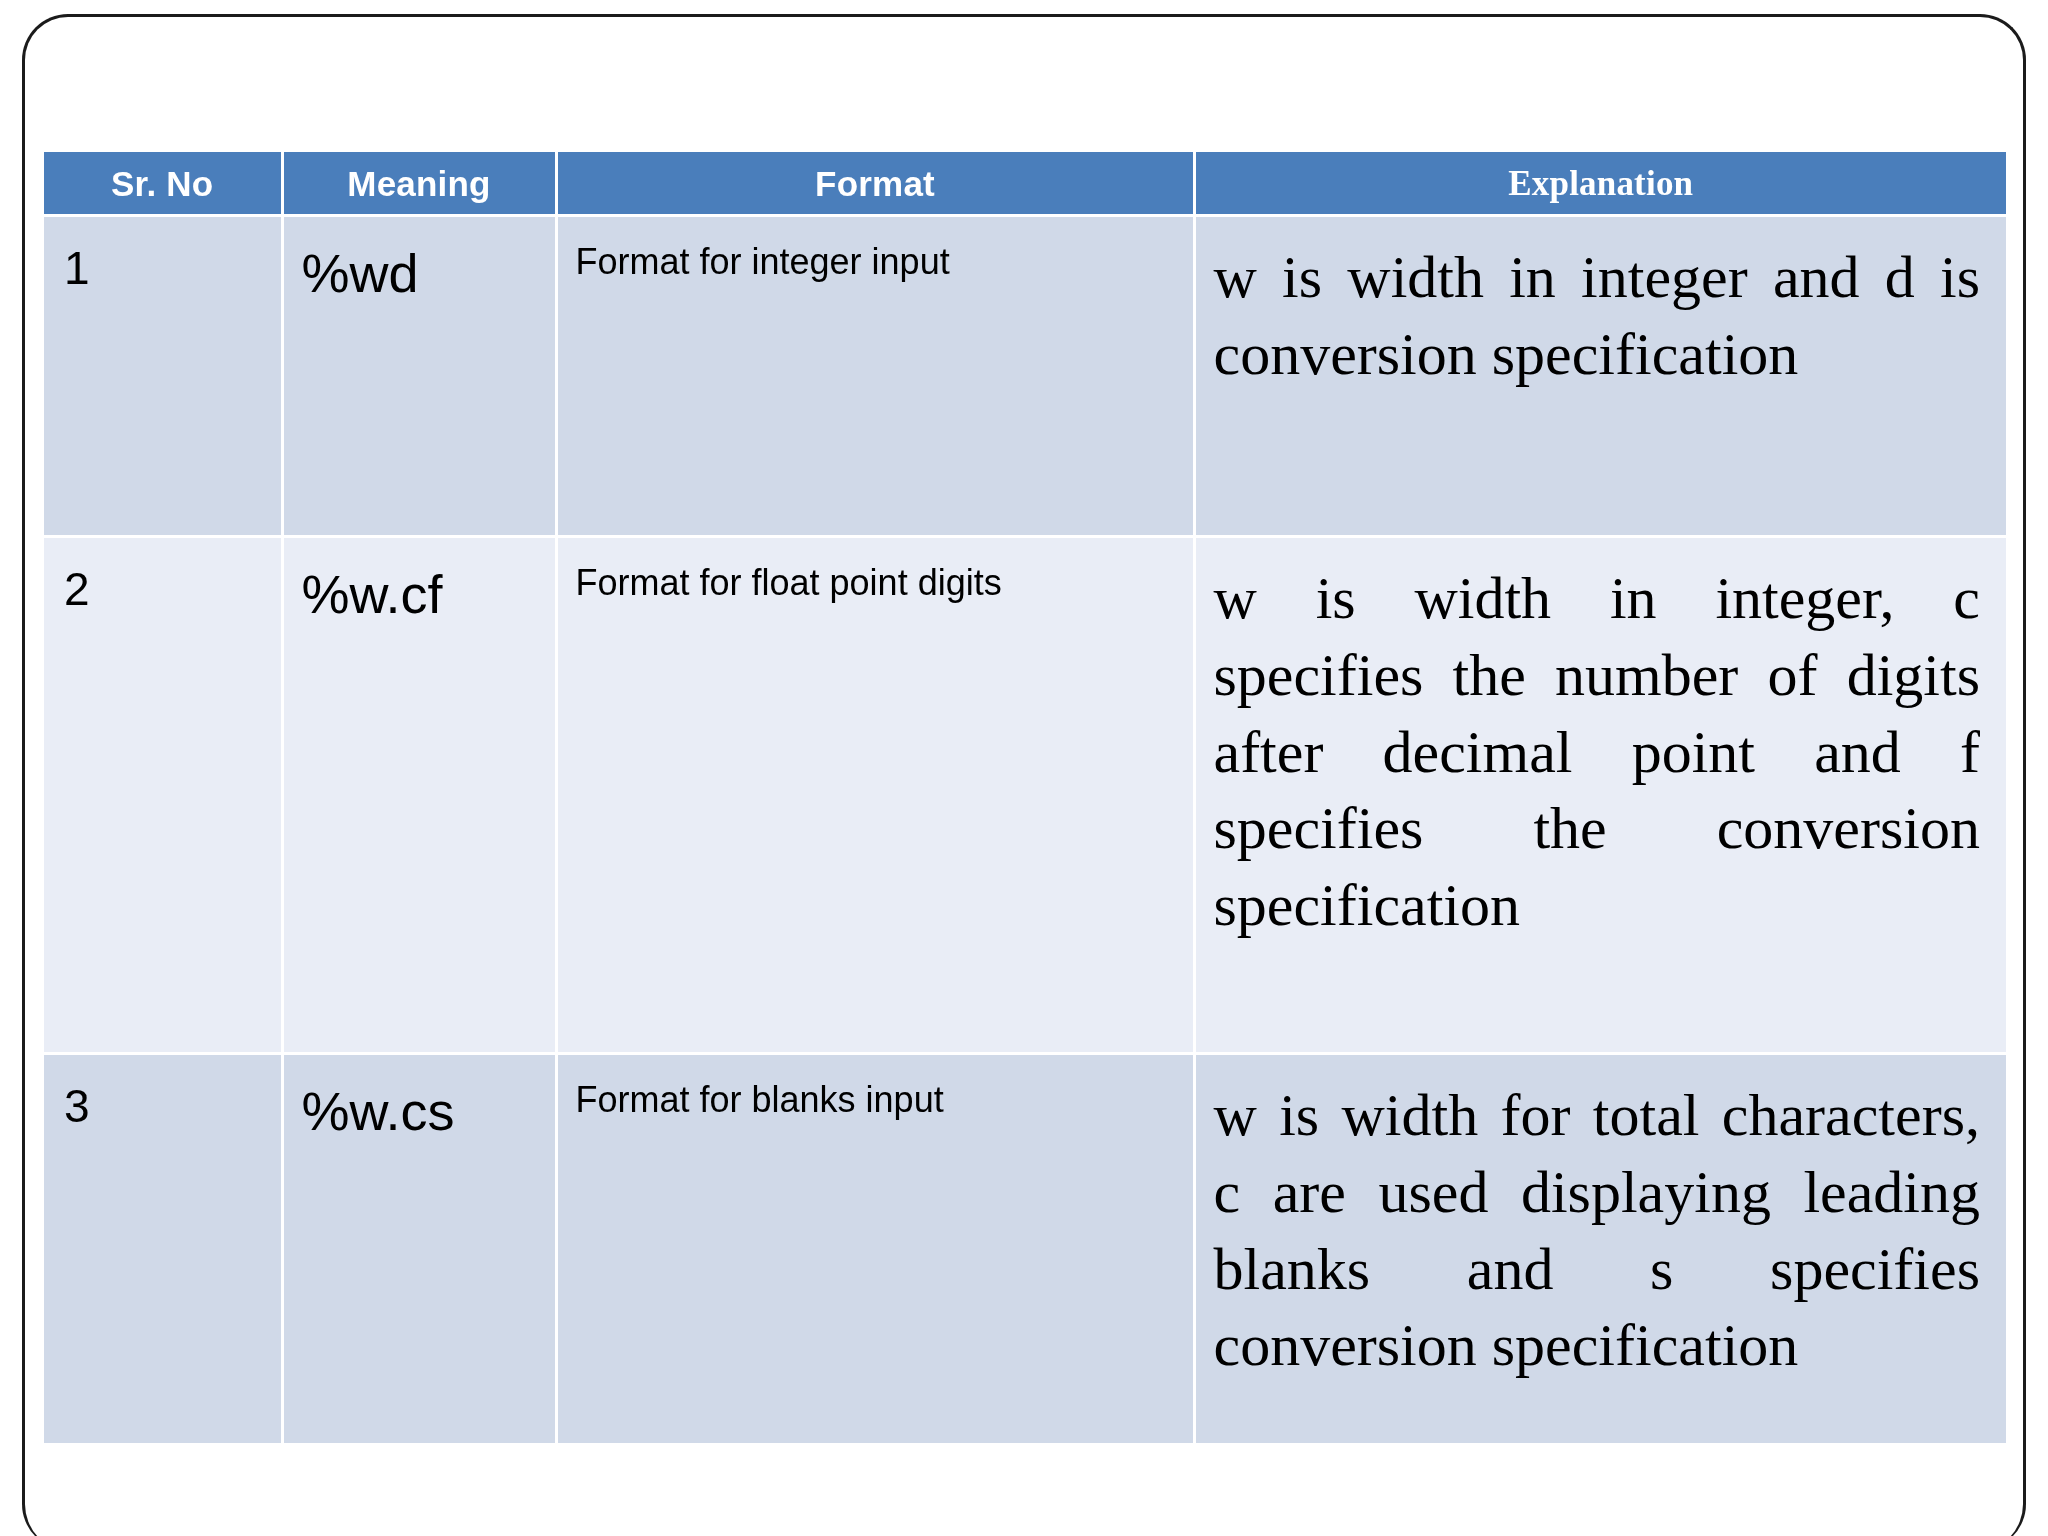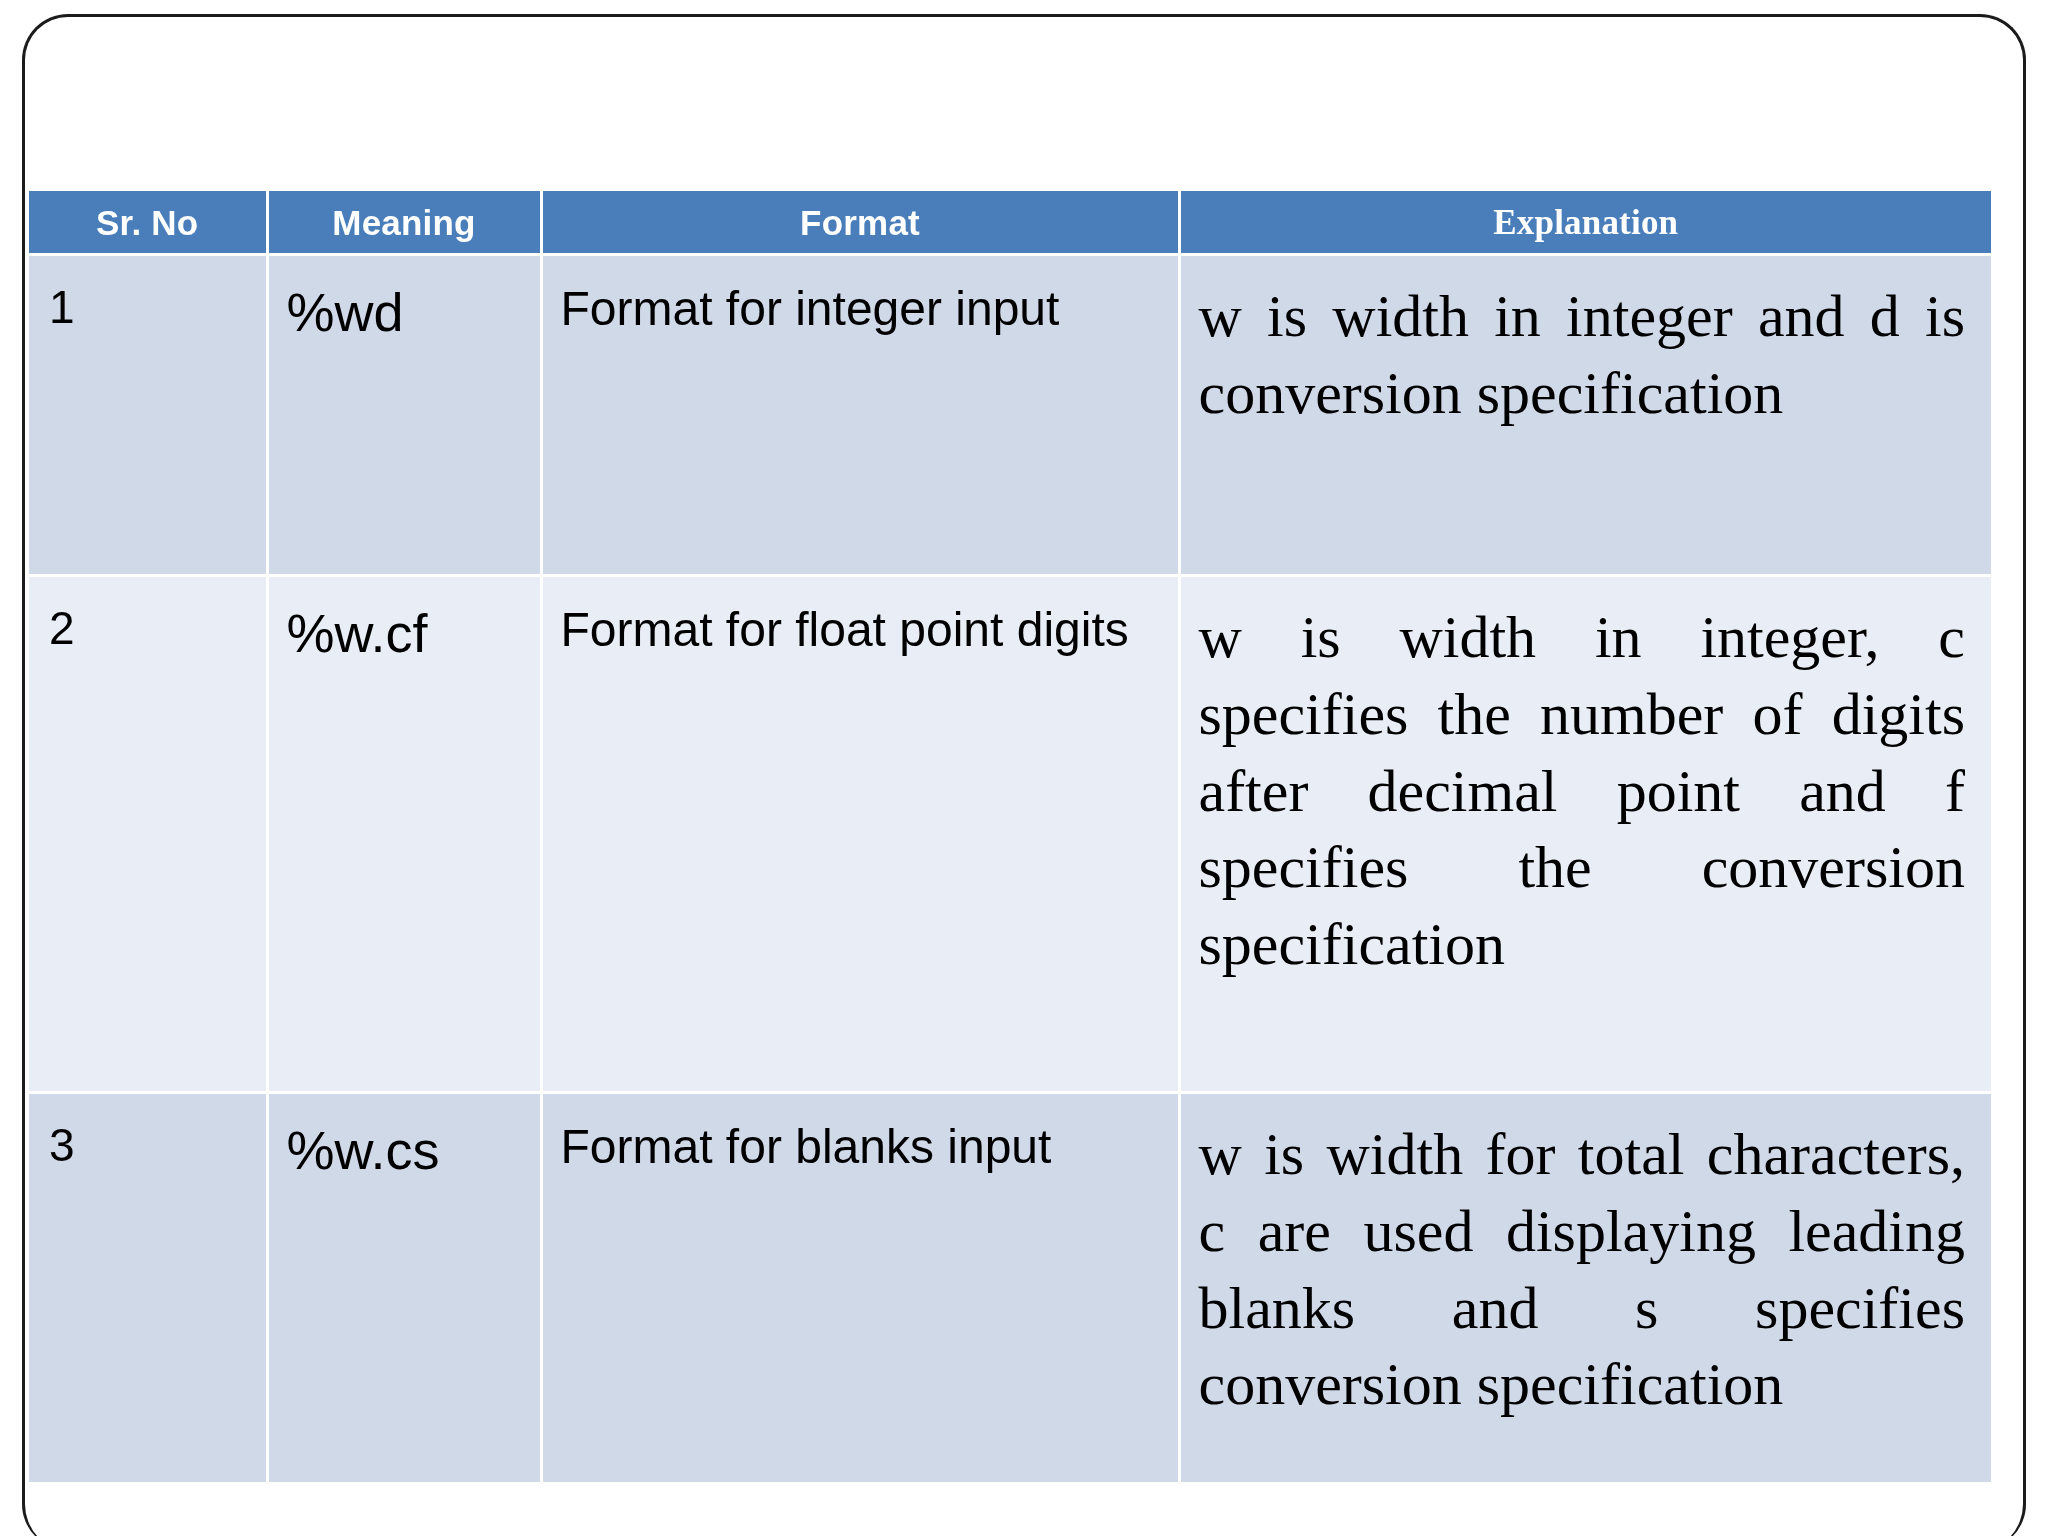--- a/index.html
+++ b/index.html
@@ -33,26 +33,25 @@
     border: 3px solid #1b1b1b;
     border-radius: 46px;
     border-bottom: none;
     box-sizing: border-box;
     pointer-events: none;
   }
 
   
   #format-table {
     position: absolute;
-    left: 29px;
+    left: 44px;
     top: 152px;
     width: 1962px;
     border-collapse: collapse;
     table-layout: fixed;
-    margin-top: 39px;
   }
 
   #format-table col.c-sr   { width: 238px; }
   #format-table col.c-fmt  { width: 274px; }
   #format-table col.c-mean { width: 638px; }
   #format-table col.c-expl { width: 812px; }
 
   #format-table th,
   #format-table td {
     vertical-align: top;
@@ -87,21 +86,21 @@
 
   tbody td .cell {
     padding: 22px 18px 20px 18px;
     font-size: 48px;
     line-height: 1.28;
     color: #000000;
     font-weight: normal;
   }
   tbody td.num .cell   { font-size: 46px; padding-left: 20px; }
   tbody td.fmt .cell   { font-size: 54px; }
-  tbody td.mean .cell  { font-size: 48px; }
+  tbody td.mean .cell  { font-size: 36px; }
   tbody td.expl .cell  {
     font-size: 60px;
     text-align: justify;
     text-align-last: left;
     padding-right: 26px;
     word-spacing: 0px;
   }
 
   
   tr.r1 td { height: 318px; }

